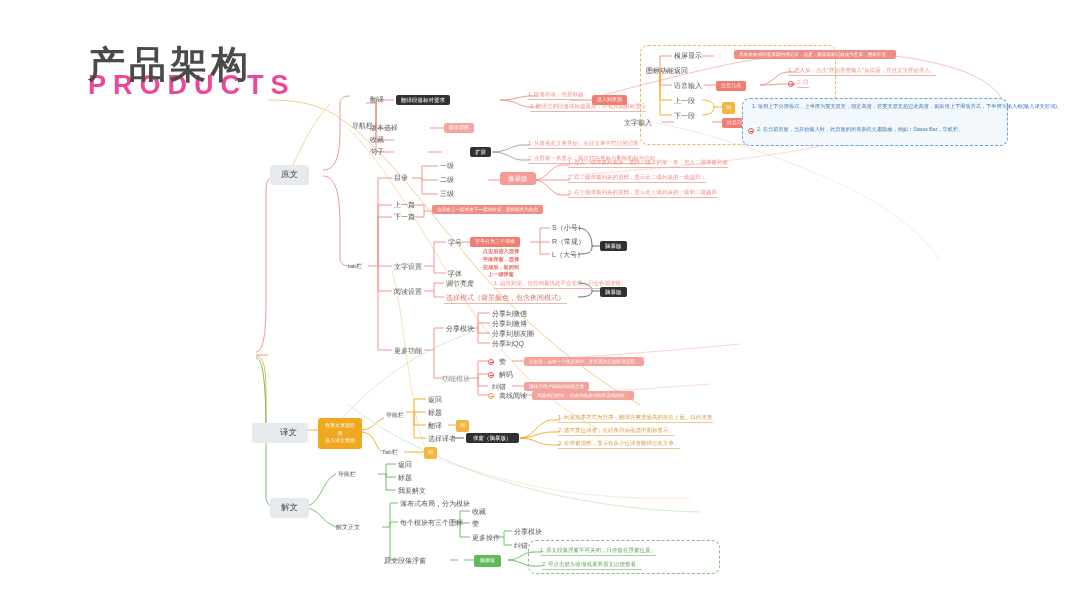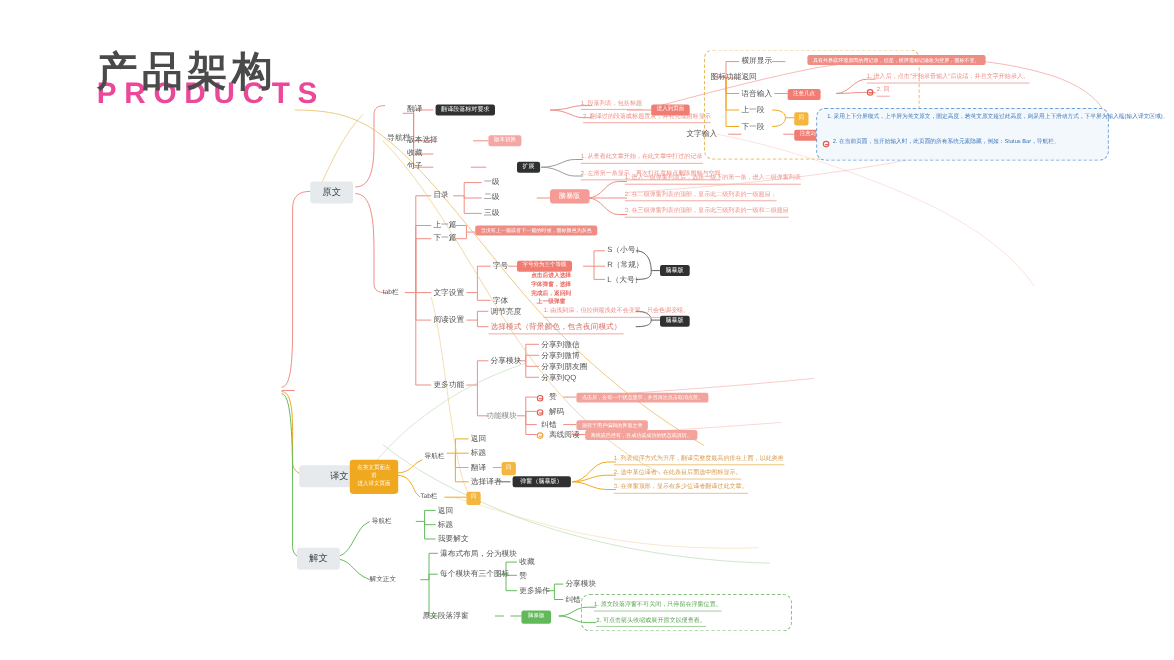--- a/index.html
+++ b/index.html
@@ -265,21 +265,21 @@
       <path d="M288 176 C300 150 312 122 330 104" stroke="#e9c06a" stroke-opacity="0.7"></path>
       <path d="M600 96 C660 80 700 70 740 62 C820 48 900 50 960 70 C1010 88 1020 120 990 140" stroke="#ef8d84" stroke-opacity="0.6"></path>
       <path d="M640 120 C700 130 760 150 820 175 C880 200 920 230 940 260" stroke="#ef8d84" stroke-opacity="0.25"></path>
       <path d="M570 175 C650 170 730 162 800 150 C870 138 920 120 950 100" stroke="#ef8d84" stroke-opacity="0.35"></path>
       <path d="M532 360 C600 356 680 350 740 344" stroke="#ef8d84" stroke-opacity="0.45"></path>
       <path d="M532 395 C600 392 660 388 710 384" stroke="#ef8d84" stroke-opacity="0.35"></path>
     </g>
   </svg>
 
 
-  <div class="node lvl1" style="left:282px; top:165px;">原文</div>
+  <div class="node lvl1" style="left:270px; top:165px;">原文</div>
 
   <div class="node plain" style="left:350px; top:121px;">导航栏</div>
 
   <div class="node plain" style="left:368px; top:95px;">翻译</div>
   <div class="node dark-badge" style="left:396px; top:95px;">翻译段落标对要求</div>
   <div class="node note-red note-line" style="left:528px; top:91px;">1. 段落列表，包括标题</div>
   <div class="node note-red note-line" style="left:530px; top:103px;">2. 翻译过的段落或标题置灰，并有完成图标显示</div>
   <div class="node red-badge solid" style="left:592px; top:95px;">进入到页面</div>
 
   <div class="node plain" style="left:368px; top:123px;">版本选择</div>
@@ -349,21 +349,21 @@
 
   <div class="node plain" style="left:490px; top:382px;">纠错</div>
   <div class="node note-red-strip light" style="left:524px; top:382px;">跳转于用户编辑的界面之类</div>
 
   <div class="node row" style="left:488px; top:391px;">
     <span class="icon-dot orange"></span>
     <span class="plain">离线阅读</span>
   </div>
   <div class="node note-red-strip light" style="left:532px; top:391px;">离线或已经有，存成功或成功的状态或跳转。</div>
 
-  <div class="node lvl1" style="left:272px; top:423px;padding-left:28px;">译文</div>
+  <div class="node lvl1" style="left:252px; top:423px;padding-left:28px;">译文</div>
   <div class="node yellow-box" style="left:318px; top:418px; width:44px; white-space:pre-line;">在英文页面左滑
 进入译文页面</div>
 
   <div class="node plain tiny" style="left:384px; top:411px;">导航栏</div>
   <div class="node plain" style="left:426px; top:395px;">返回</div>
   <div class="node plain" style="left:426px; top:408px;">标题</div>
   <div class="node plain" style="left:426px; top:421px;">翻译</div>
   <div class="node yellow-badge" style="left:456px; top:420px;">同</div>
   <div class="node plain" style="left:426px; top:434px;">选择译者</div>
   <div class="node dark-badge wide" style="left:466px; top:433px;">弹窗（脑暴版）</div>

